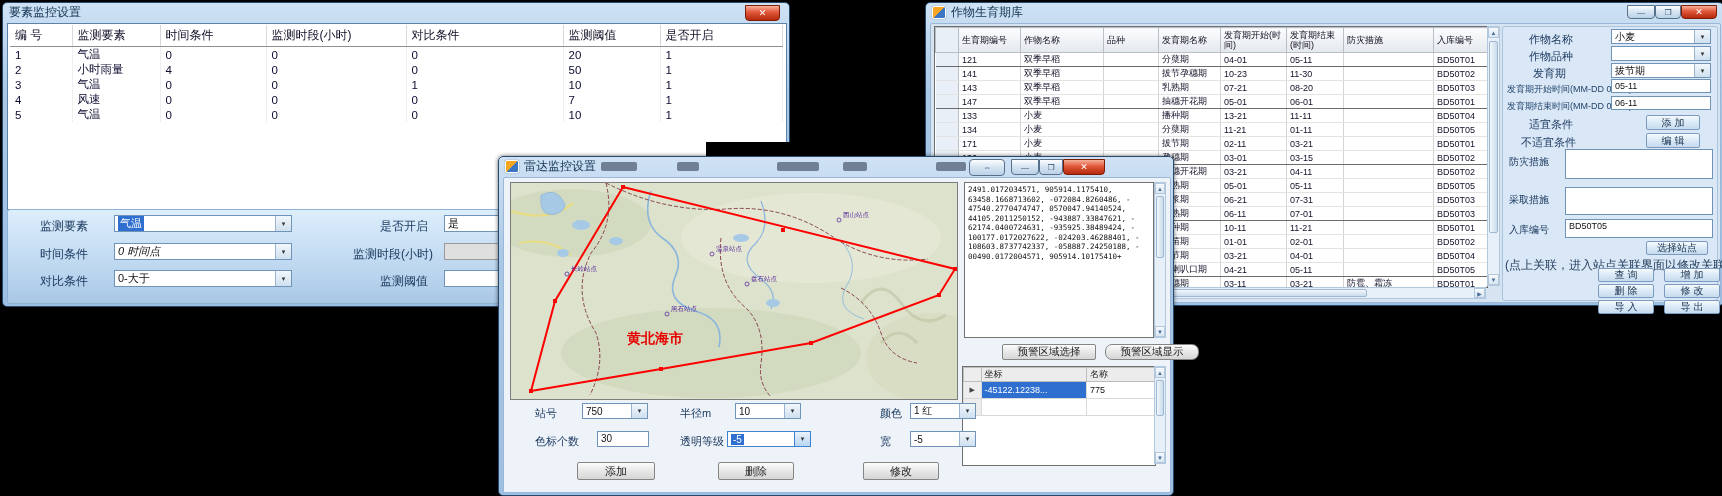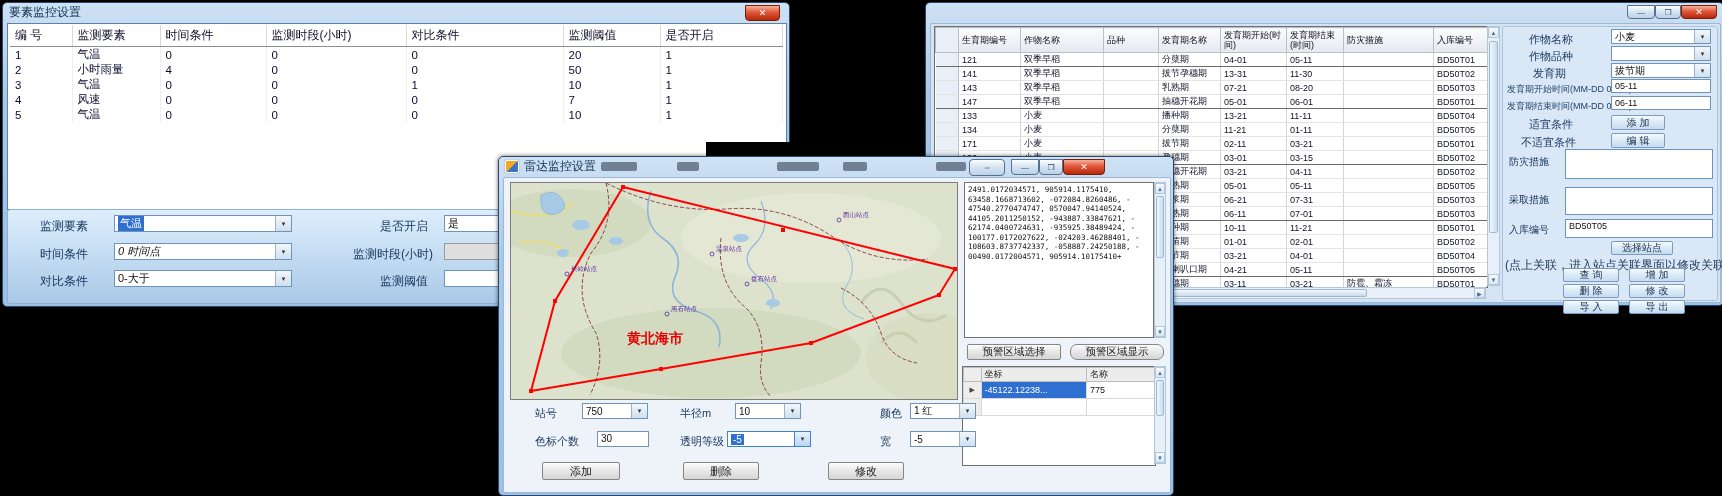--- a/index.html
+++ b/index.html
@@ -21,21 +21,21 @@
   .combo{position:absolute;background:#fff;border:1px solid #7094b8;height:17px;font-size:11px;color:#111;
     display:flex;align-items:center;padding-left:3px;box-sizing:border-box;}
   .combo .arr{margin-left:auto;width:15px;align-self:stretch;border-left:1px solid #9ab4cf;
     background:linear-gradient(180deg,#f2f7fc,#cfe0ef);display:flex;align-items:center;justify-content:center;
     font-size:7px;color:#333;}
   .combo .selval{background:#2e6fd0;color:#fff;padding:0 2px;}
   .input{position:absolute;background:#fff;border:1px solid #7094b8;font-size:11px;color:#111;
     box-sizing:border-box;padding:1px 3px;}
   .input.disabled{background:#dfdfdf;border-color:#9a9a9a;}
   .btn{position:absolute;display:flex;align-items:center;justify-content:center;font-size:11px;color:#16304e;
-    background:linear-gradient(180deg,#f6fafd,#dcebf7 45%,#c6dbee);border:1px solid #7b9cc0;border-radius:2px;box-sizing:border-box;}
+    background:linear-gradient(180deg,#f6fafd,#dcebf7 45%,#c6dbee);border:1px solid #7b9cc0;border-radius:2px;box-sizing:border-box;margin-left:35px;}
   .btn.gray{background:linear-gradient(180deg,#fdfdfd,#e9e9e9 45%,#d6d6d6);border-color:#858585;color:#222;}
   
   .tbl{border-collapse:collapse;table-layout:fixed;background:#fff;}
   #lw-table{width:772px;}
   #lw-table th{font-weight:normal;text-align:left;font-size:12px;color:#101028;
     border-bottom:1px solid #8f8f8f;border-right:1px solid #d9d9d9;padding:2px 5px;height:14px;}
   #lw-table td{font-size:11.5px;color:#0a0a30;padding:0 5px;height:13px;border-right:1px solid #efefef;white-space:nowrap;overflow:hidden;}
   
   #cw-table{width:568px;}
   #cw-table th{font-weight:normal;text-align:left;font-size:9px;line-height:1.15;color:#101020;
@@ -174,20 +174,24 @@
       <div class="combo" style="left:106px;top:60px;width:178px;">
         <span>0-大于</span>
         <span class="arr">▾</span>
       </div>
       <span class="lbl" style="left:372px;top:63px;">监测阈值</span>
       <div class="input" style="left:436px;top:60px;width:108px;height:17px;"></div>
     </div>
   </div>
 
   <div class="win" style="left:925px;top:2px;width:797px;height:302px;z-index:15;">
+    <div class="titlebar">
+      <span class="title-icon"></span>
+      <span>作物生育期库</span>
+    </div>
     <div class="capbtn" style="left:701px;width:26px;height:12px;">—</div>
     <div class="capbtn" style="left:729px;width:24px;height:12px;">❒</div>
     <div class="capbtn close" style="left:755px;width:34px;height:12px;">✕</div>
 
     <div style="position:absolute;left:4px;top:20px;width:789px;height:278px;background:#d6e4f2;border:1px solid #9cb8d6;border-radius:2px;">
       <div class="panel-white" style="left:3px;top:2px;width:552px;height:260px;overflow:hidden;border-color:#707070;">
         <table class="tbl" id="cw-table">
           <colgroup>
               <col style="width:23px">
               <col style="width:62px">
@@ -223,21 +227,21 @@
                 <td>05-11</td>
                 <td></td>
                 <td>BD50T01</td>
               </tr>
               <tr>
                 <td class="mk"></td>
                 <td>141</td>
                 <td>双季早稻</td>
                 <td></td>
                 <td>拔节孕穗期</td>
-                <td>13-31</td>
+                <td>10-23</td>
                 <td>11-30</td>
                 <td></td>
                 <td>BD50T02</td>
               </tr>
               <tr>
                 <td class="mk"></td>
                 <td>143</td>
                 <td>双季早稻</td>
                 <td></td>
                 <td>乳熟期</td>

